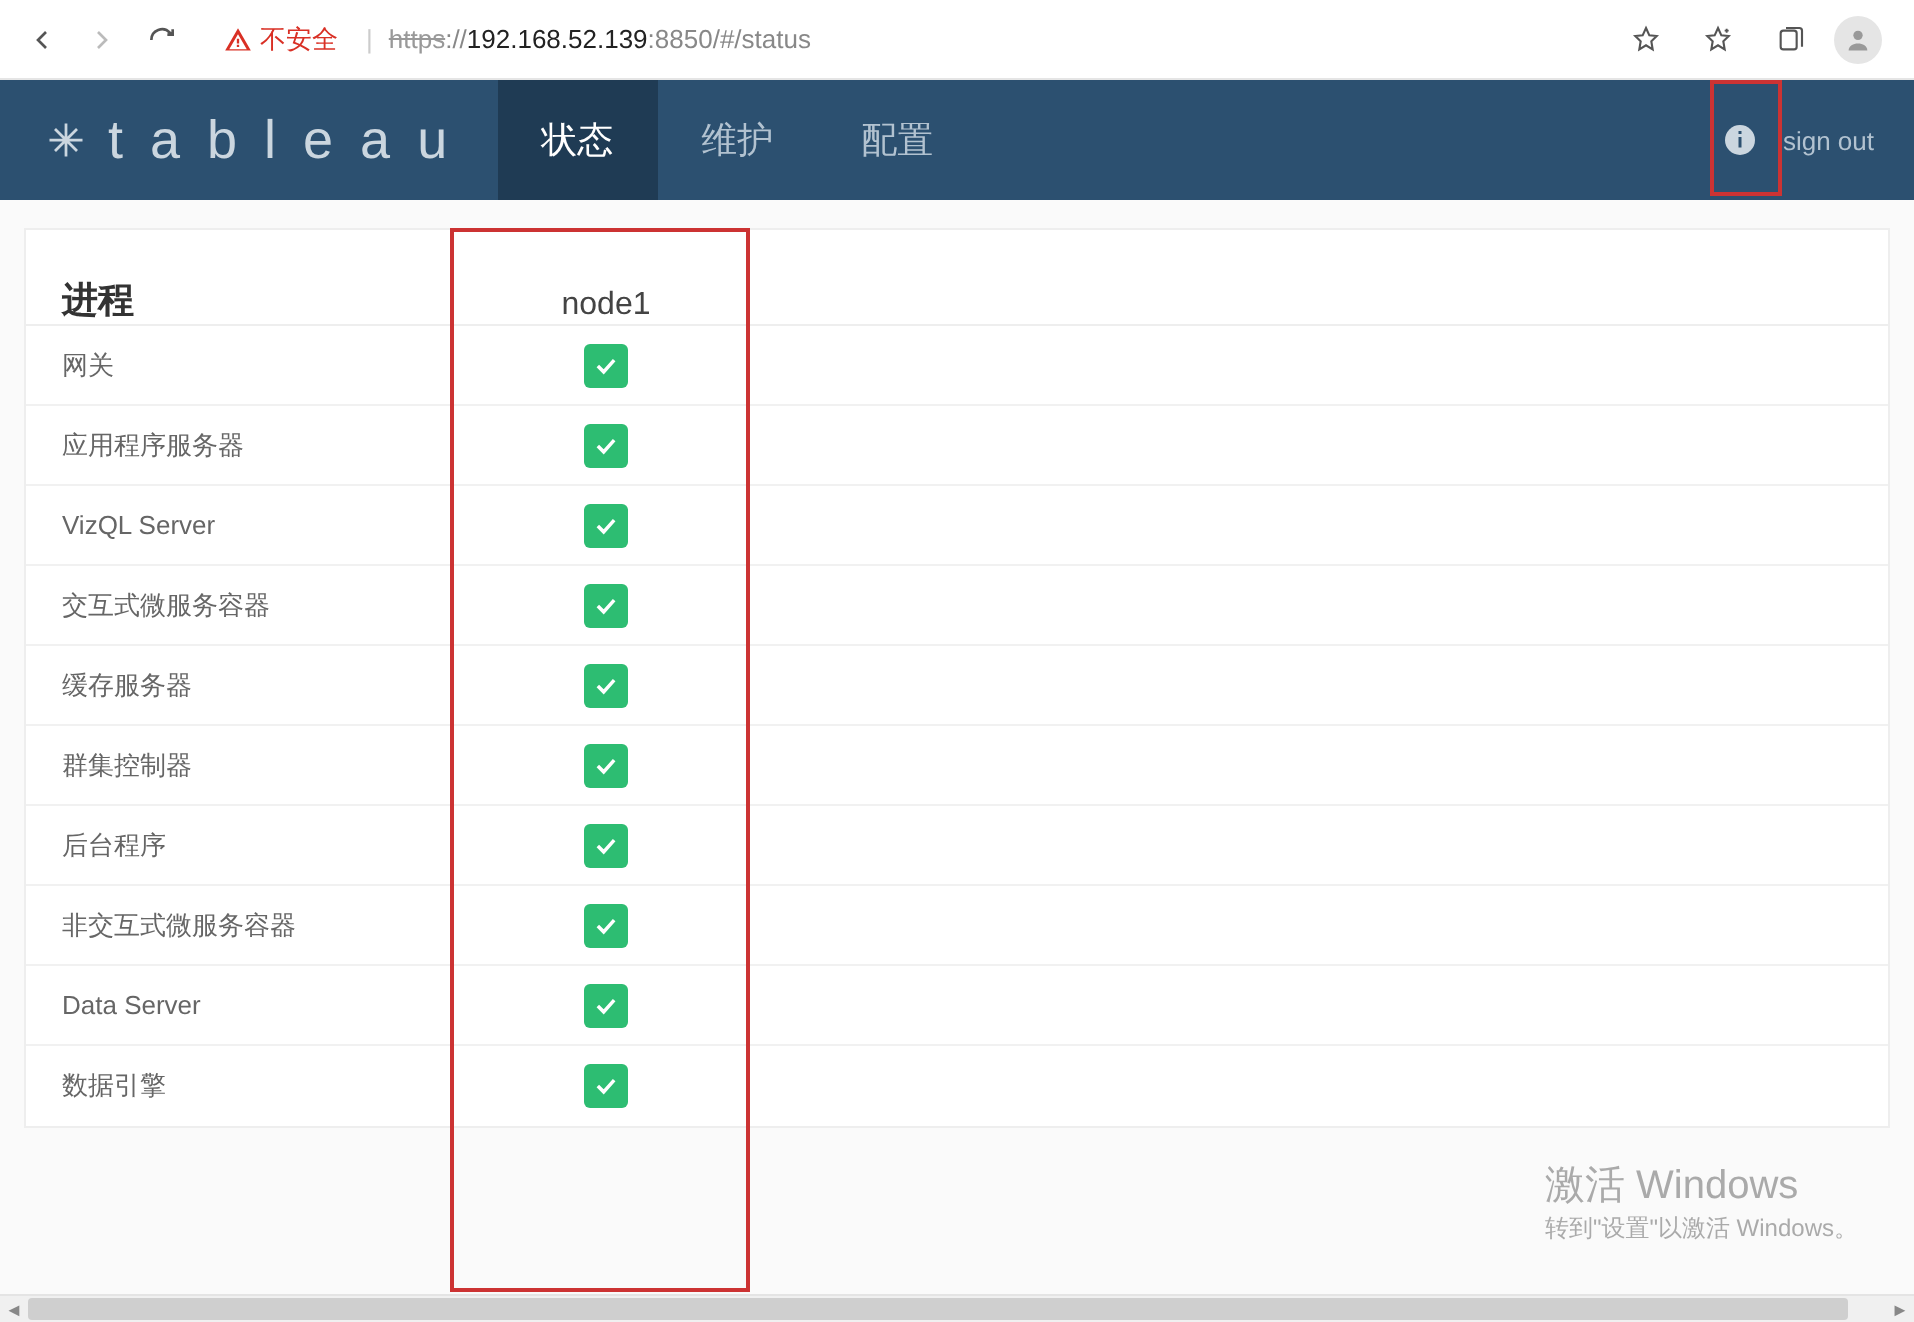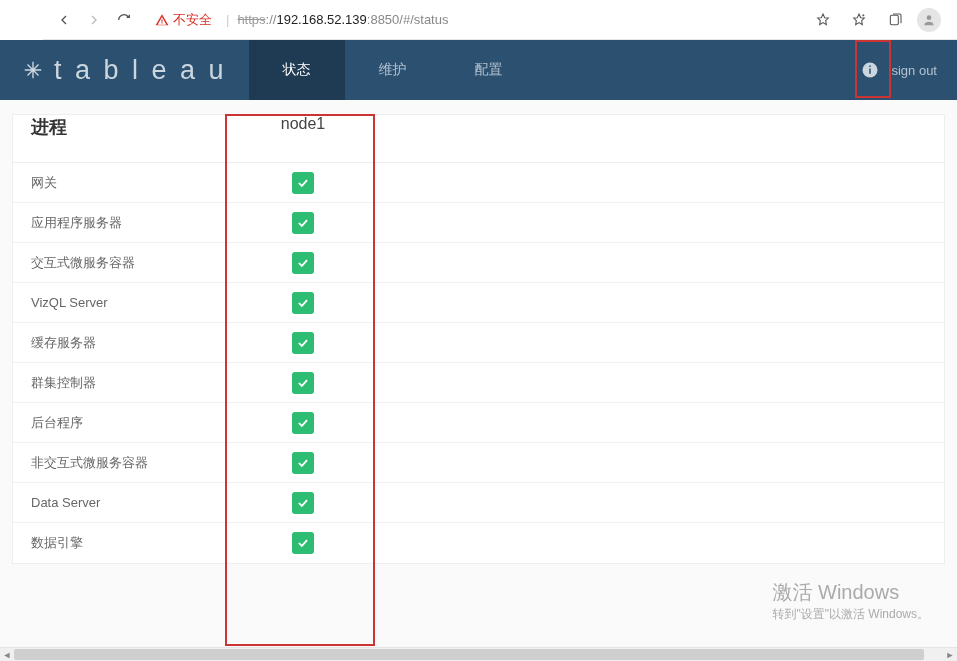--- a/index.html
+++ b/index.html
@@ -14,21 +14,20 @@
   }
 
   
   .browser-bar {
     height: 40px;
     display: flex;
     align-items: center;
     padding: 0 6px;
     background: #fff;
     border-bottom: 1px solid #e5e5e5;
-    margin-left: 43px;
   }
   .nav-btn {
     width: 30px; height: 30px;
     display: flex; align-items: center; justify-content: center;
     color: #555;
     cursor: pointer;
   }
   .nav-btn.disabled { color: #bbb; }
   .nav-btn svg { width: 16px; height: 16px; }
   .addr {
@@ -76,23 +75,23 @@
     font-size: 27px;
     letter-spacing: 3px;
     color: #cbd6df;
   }
   .tsm-logo .logo-mark {
     display: inline-flex; margin-right: 10px;
   }
   .tsm-tabs { display: flex; height: 100%; }
   .tsm-tab {
     display: flex; align-items: center; justify-content: flex-end;
-    padding: 0 34px;
+    padding: 0 22px;
     height: 100%;
-    font-size: 14px;
+    font-size: 18px;
     color: #b2c2d0;
     cursor: pointer;
   }
   .tsm-tab.active { background: #1f3b54; color: #fff; }
   .tsm-right {
     margin-left: auto;
     display: flex; align-items: center;
     height: 100%;
     gap: 12px;
     padding-right: 20px;
@@ -140,21 +139,21 @@
     z-index: 5;
   }
   .status-table {
     background: #fff;
     margin: 0 12px;
     border: 1px solid #eee;
   }
   .thead {
     display: flex;
     height: 48px;
-    align-items: flex-start;
+    align-items: flex-end;
     border-bottom: 1px solid #eee;
   }
   .th-proc {
     width: 215px;
     padding-left: 18px;
     font-size: 18px;
     font-weight: 600;
     color: #333;
   }
   .th-node {
@@ -346,31 +345,31 @@
             <div class="td-name">应用程序服务器</div>
             <div class="td-stat">
               <div class="check">
                 <svg viewBox="0 0 24 24">
                   <path d="M5 12l5 5L19 7"></path>
                 </svg>
               </div>
             </div>
           </div>
           <div class="trow">
+            <div class="td-name">VizQL Server</div>
+            <div class="td-stat">
+              <div class="check">
+                <svg viewBox="0 0 24 24">
+                  <path d="M5 12l5 5L19 7"></path>
+                </svg>
+              </div>
+            </div>
+          </div>
+          <div class="trow">
             <div class="td-name">交互式微服务容器</div>
-            <div class="td-stat">
-              <div class="check">
-                <svg viewBox="0 0 24 24">
-                  <path d="M5 12l5 5L19 7"></path>
-                </svg>
-              </div>
-            </div>
-          </div>
-          <div class="trow">
-            <div class="td-name">VizQL Server</div>
             <div class="td-stat">
               <div class="check">
                 <svg viewBox="0 0 24 24">
                   <path d="M5 12l5 5L19 7"></path>
                 </svg>
               </div>
             </div>
           </div>
           <div class="trow">
             <div class="td-name">缓存服务器</div>

